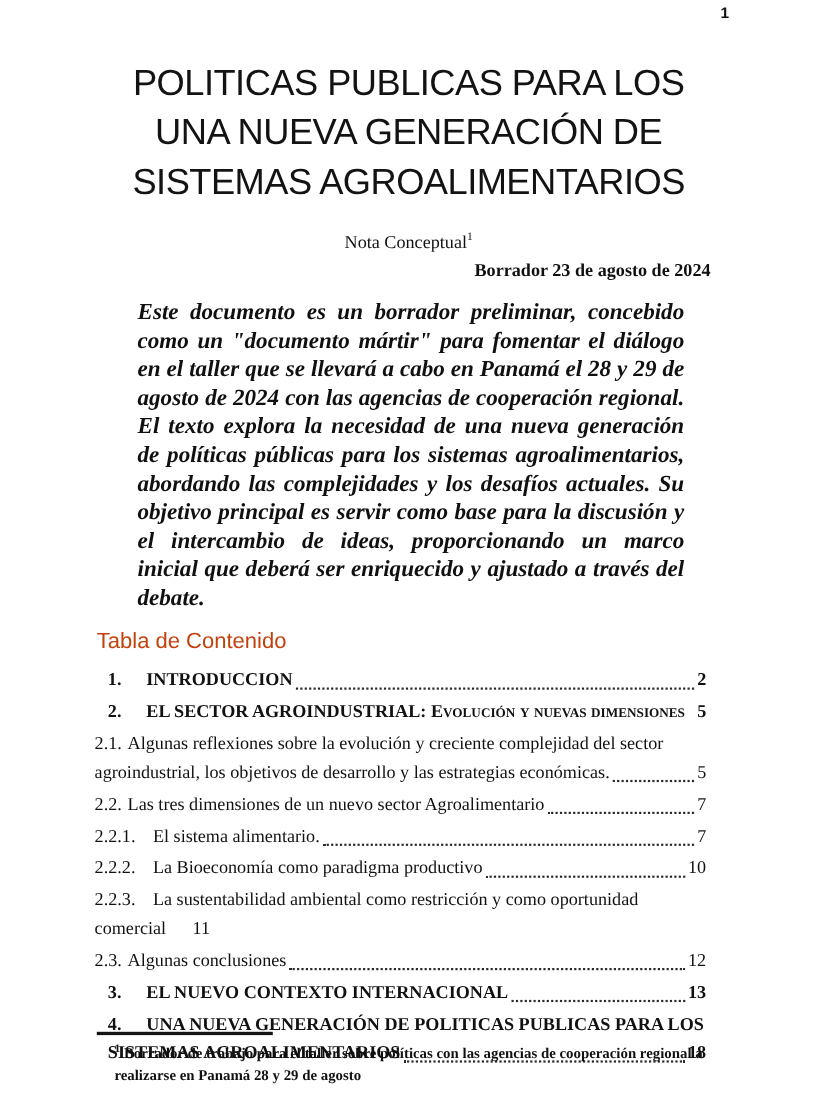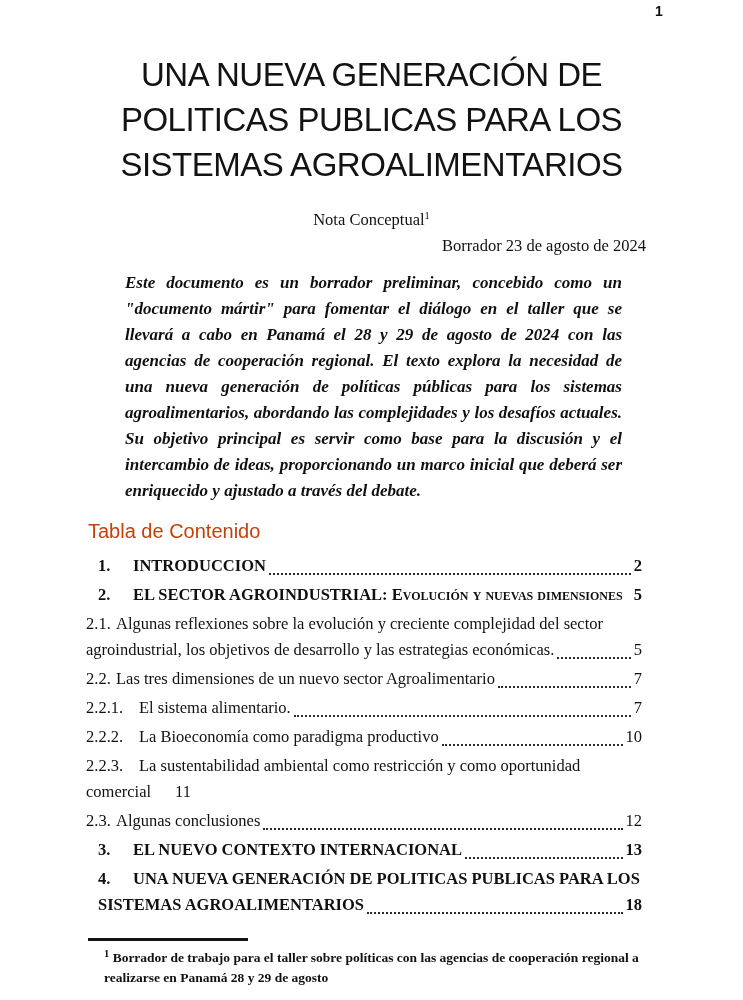--- a/index.html
+++ b/index.html
@@ -29,27 +29,27 @@
     margin-top:23px;text-align:center;
     font-size:16.5px;
   }
   .subtitle sup, .fn sup{font-size:10.5px;vertical-align:super;line-height:0;}
   .authors{
     margin-top:16px;text-align:center;
     font-size:16.5px;
   }
   .draft{
     margin:6px 97px 0 0;text-align:right;
-    font-weight:normal;font-size:16.5px;
+    font-weight:bold;font-size:16.5px;
   }
   .abstract{
     margin:14px 0 0 125px;width:497px;
     text-align:justify;
     font-style:italic;font-weight:bold;
-    font-size:17px;line-height:26px;
+    font-size:21px;line-height:26px;
     color:#101010;
   }
   .toc-heading{
     margin:16px 0 10px 88px;
     font-family:"Liberation Sans",sans-serif;
     font-size:20px;
     color:#c2410c;
   }
   .toc{
     margin-left:86px;width:556px;
@@ -87,22 +87,22 @@
   }
 </style>
 </head>
 <body>
 
 <div class="page">
 
   <div class="pagenum">1</div>
 
   <div class="title">
+    <div>POLITICAS PUBLICAS PARA LOS</div>
     <div>UNA NUEVA GENERACIÓN DE</div>
-    <div>POLITICAS PUBLICAS PARA LOS</div>
     <div>SISTEMAS AGROALIMENTARIOS</div>
   </div>
 
   <div class="subtitle"><span>Nota Conceptual</span><sup>1</sup></div>
 
 
   <div class="draft">Borrador 23 de agosto de 2024</div>
 
   <div class="abstract">Este documento es un borrador preliminar, concebido como un "documento mártir" para fomentar el diálogo en el taller que se llevará a cabo en Panamá el 28 y 29 de agosto de 2024 con las agencias de cooperación regional. El texto explora la necesidad de una nueva generación de políticas públicas para los sistemas agroalimentarios, abordando las complejidades y los desafíos actuales. Su objetivo principal es servir como base para la discusión y el intercambio de ideas, proporcionando un marco inicial que deberá ser enriquecido y ajustado a través del debate.</div>
 

